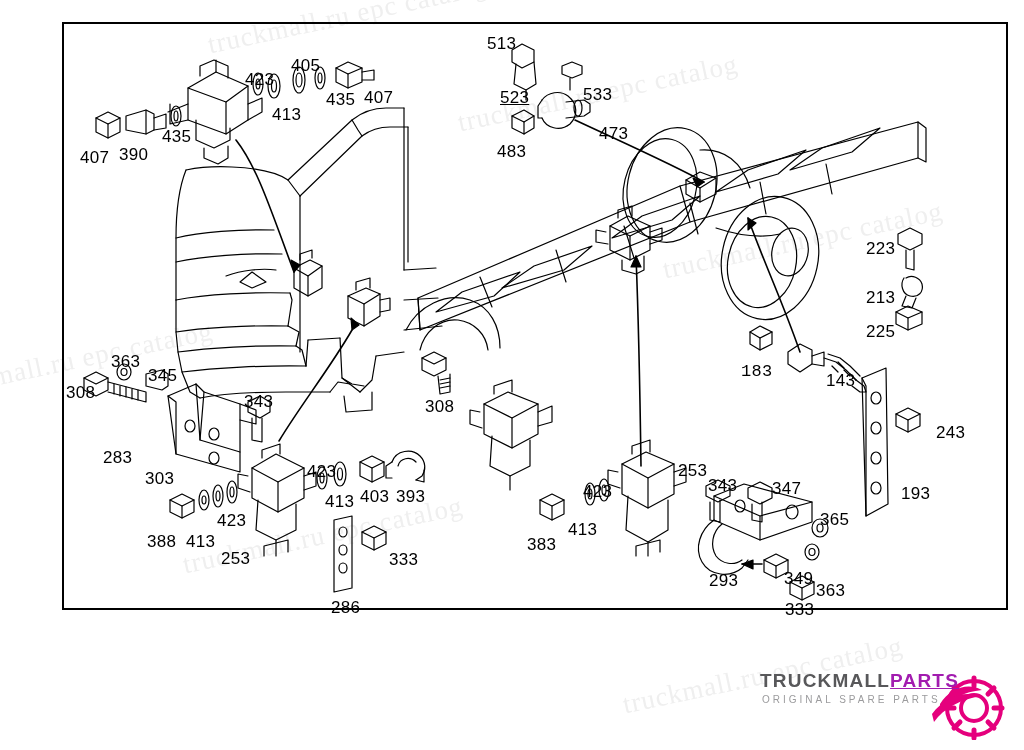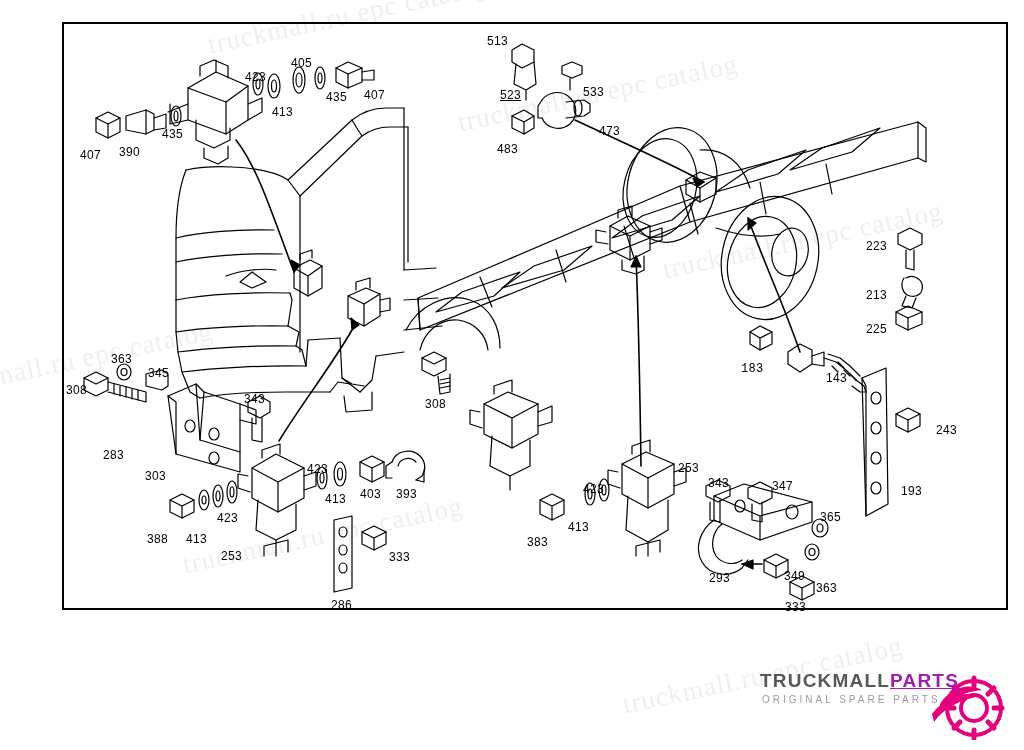--- a/index.html
+++ b/index.html
@@ -43,21 +43,21 @@
     color: #efefef;
     font-size: 27px;
     font-family: "Liberation Serif", serif;
     letter-spacing: 1px;
     white-space: nowrap;
     user-select: none;
   }
   .lbl {
     position: absolute;
     font-family: "Liberation Sans", sans-serif;
-    font-size: 12px;
+    font-size: 17px;
     color: #000;
     white-space: nowrap;
     letter-spacing: 0.3px;
   }
   #brand {
     position: absolute;
     right: 14px;
     bottom: 10px;
     width: 250px;
     height: 78px;

